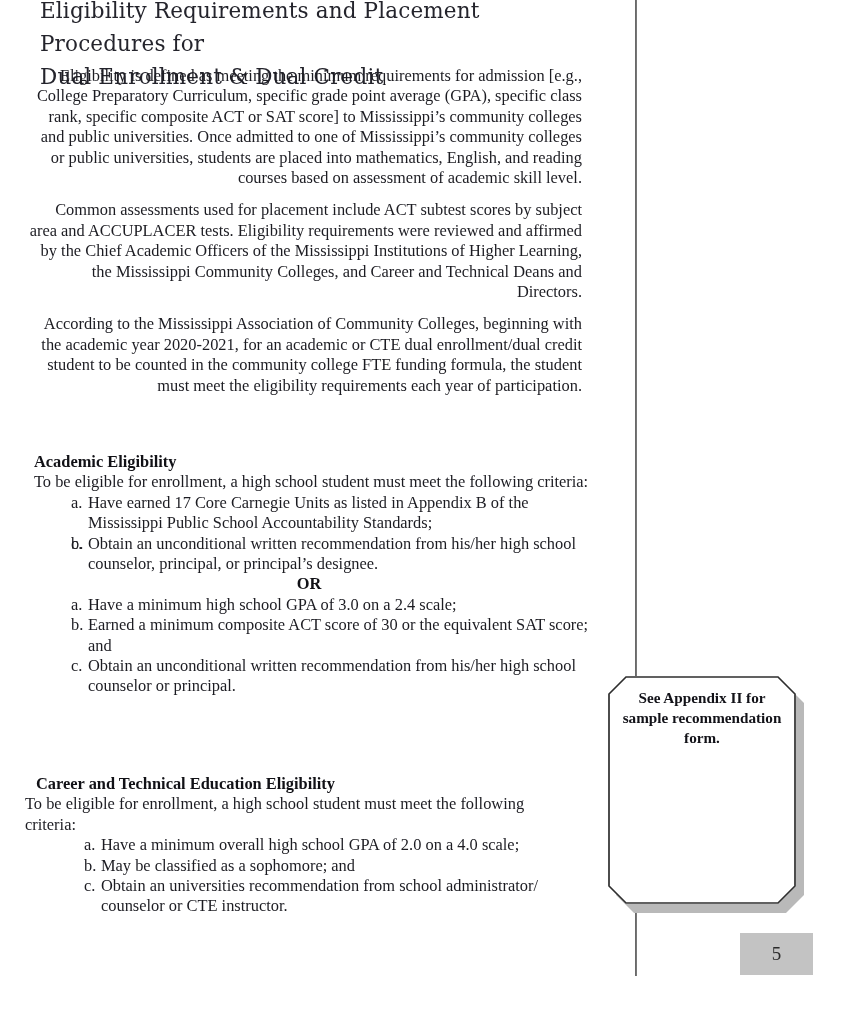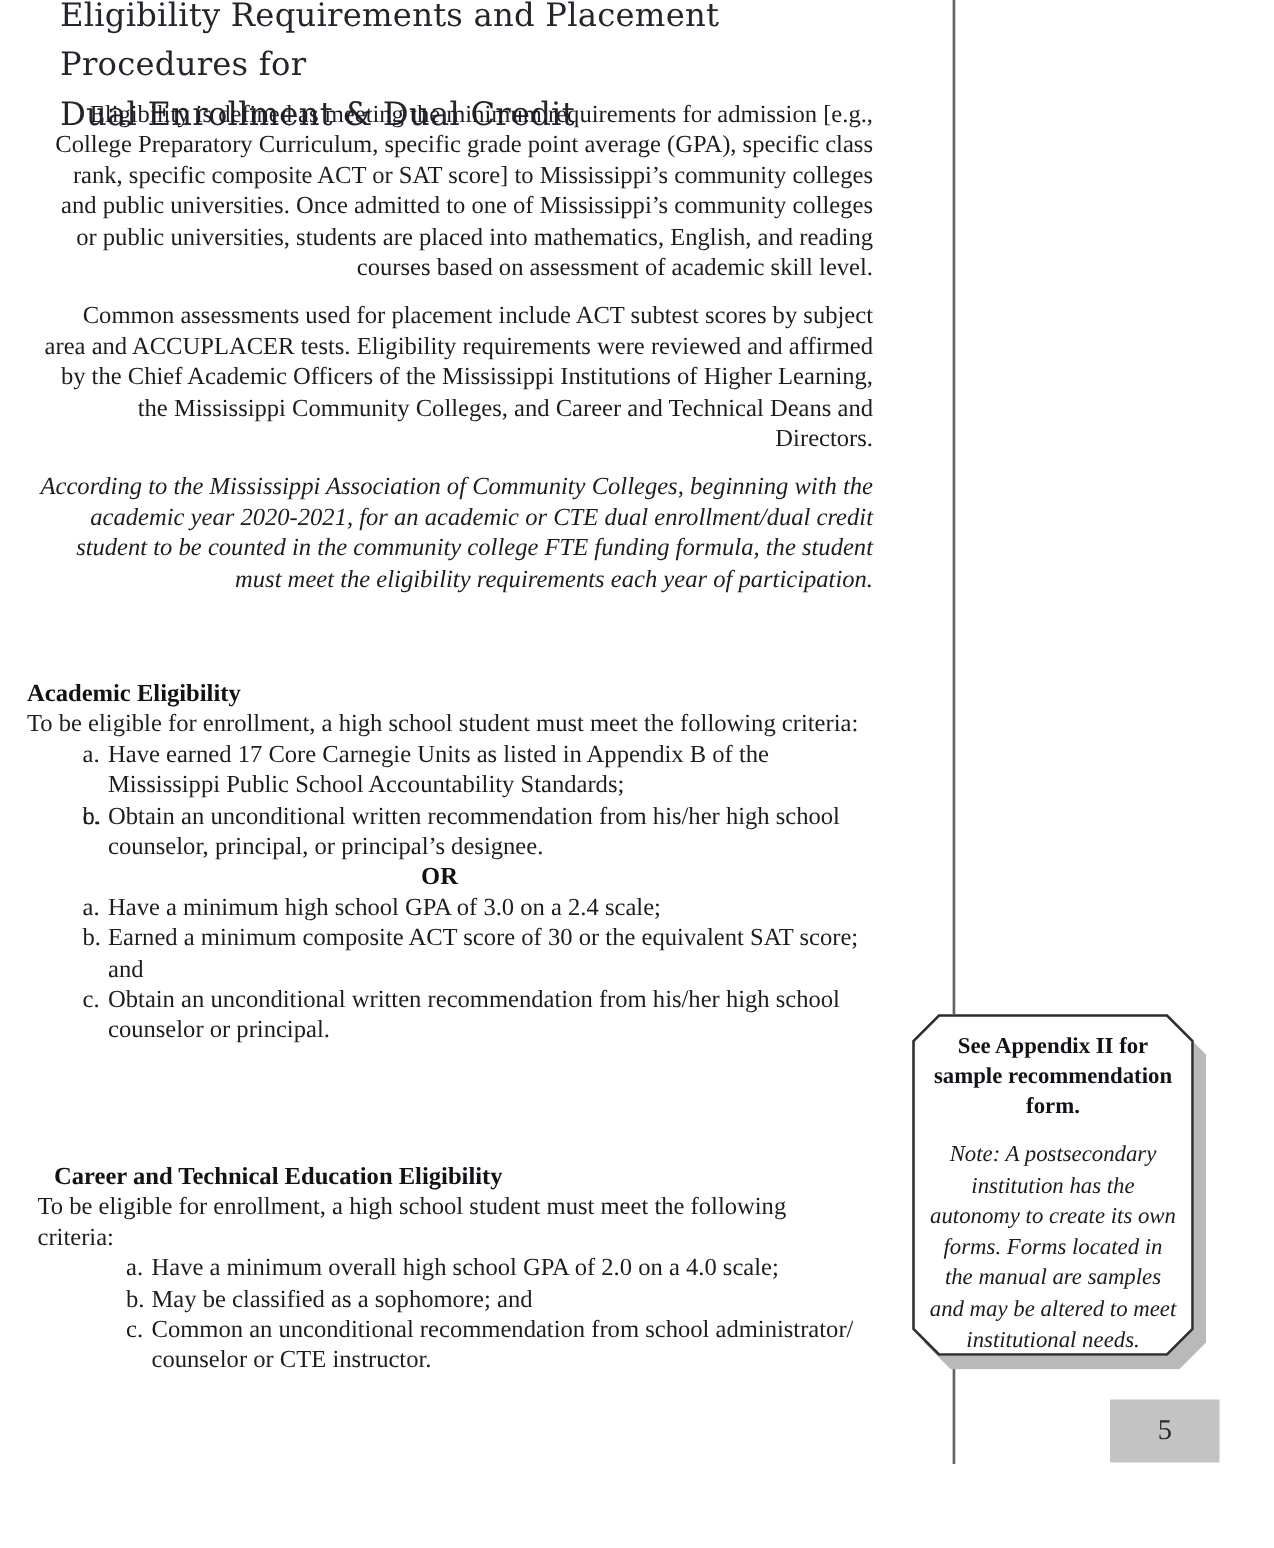--- a/index.html
+++ b/index.html
@@ -39,26 +39,26 @@
     top: 66px;
     width: 557px;
   }
   .para {
     font-size: 16.4px;
     line-height: 20.4px;
     text-align: right;
     margin: 0 0 12px 0;
     color: #1c1c22;
   }
-  .para:last-child { margin-bottom: 0; font-style: italic; }
+  .para:last-child { margin-bottom: 0; }
 
   
   .section {
     position: absolute;
-    left: 18px;
+    left: 34px;
     width: 560px;
   }
   .section-heading {
     font-size: 16.4px;
     line-height: 20.4px;
     font-weight: bold;
     margin: 0 0 0 0;
     color: #111116;
   }
   .section-intro {
@@ -241,32 +241,31 @@
     <li>
       <span class="marker">a.</span>
       <span>Have a minimum overall high school GPA of 2.0 on a 4.0 scale;</span>
     </li>
     <li>
       <span class="marker">b.</span>
       <span>May be classified as a sophomore; and</span>
     </li>
     <li>
       <span class="marker">c.</span>
-      <span>Common an unconditional recommendation from school administrator/ counselor or CTE instructor.</span>
+      <span>Obtain an universities recommendation from school administrator/ counselor or CTE instructor.</span>
     </li>
   </ul>
 </div>
 
 <div class="vrule"></div>
 
 <div class="callout-wrap">
   <div class="callout-shadow"></div>
   <div class="callout-box"></div>
   <svg class="callout-border" viewBox="0 0 188 228">
     <polygon points="18,1 170,1 187,18 187,210 170,227 18,227 1,210 1,18" fill="none" stroke="#2e2e2e" stroke-width="1.7"></polygon>
   </svg>
   <div class="callout-inner">
     <p class="callout-heading">See Appendix II for sample recommendation form.</p>
-    <p class="callout-note">Note: A postsecondary institution has the autonomy to create its own forms. Forms located in the manual are samples and may be altered to meet institutional needs.</p>
   </div>
 </div>
 
 <div class="page-number">5</div>
 
 </body></html>

